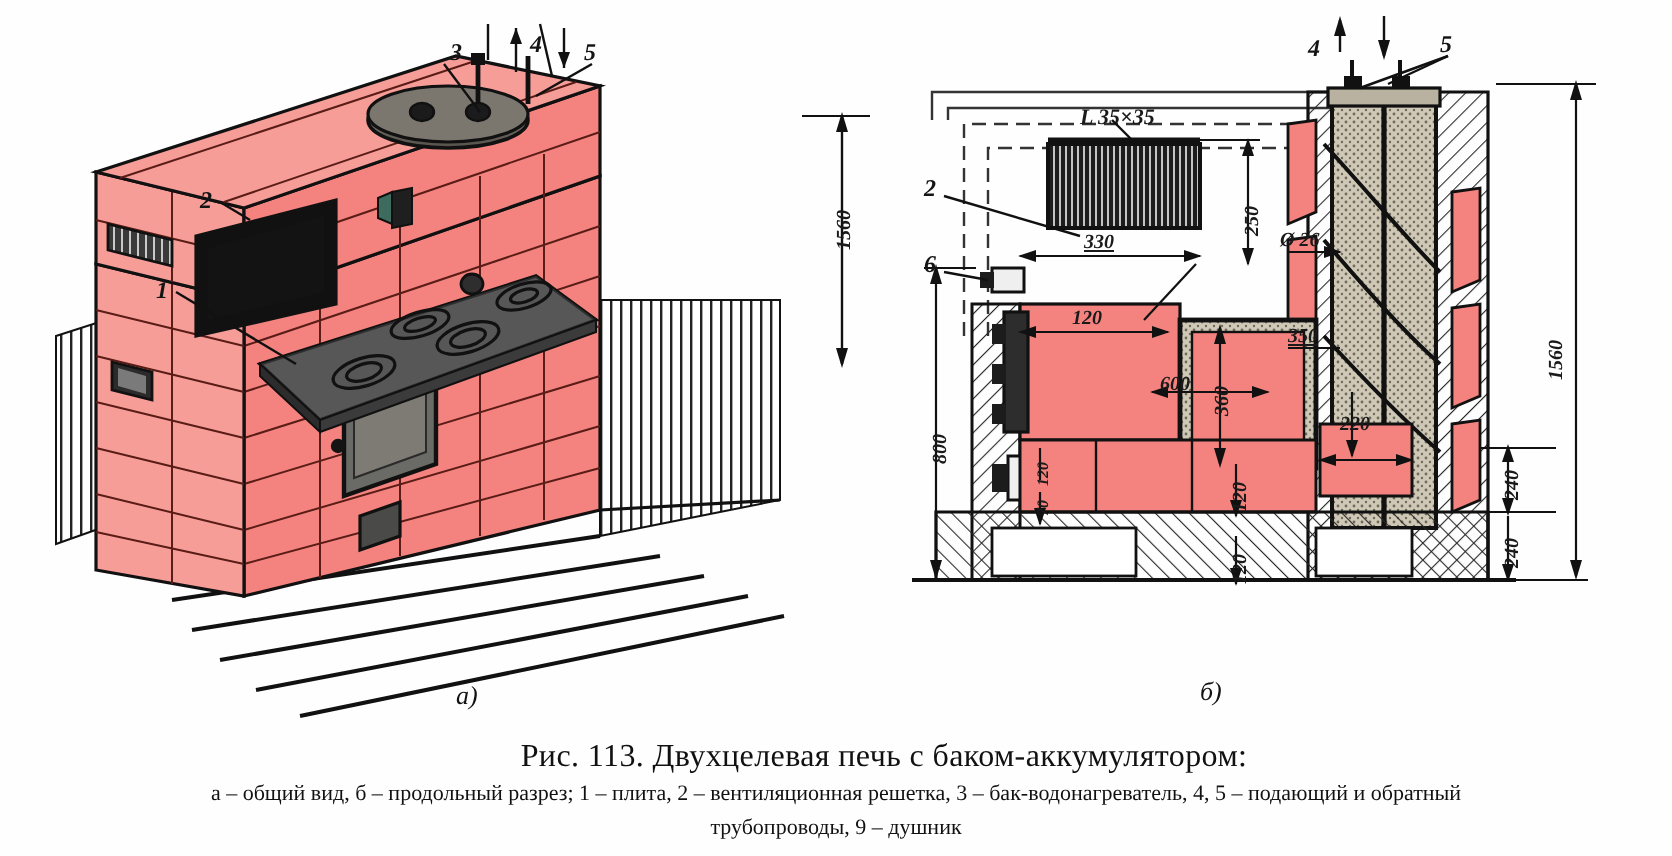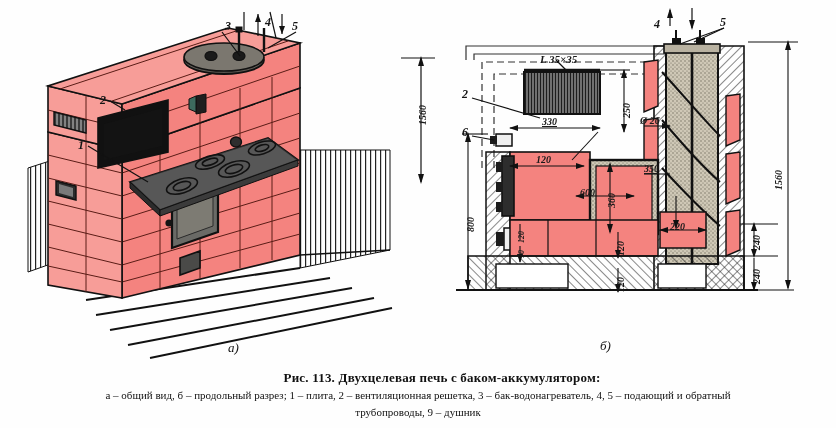--- a/index.html
+++ b/index.html
@@ -10,21 +10,21 @@
   
   .abs{position:absolute;}
   .num{font-family:"Liberation Serif",serif;font-style:italic;font-weight:700;
        font-size:12px;color:#151515;line-height:1;}
   .dim{font-family:"Liberation Serif",serif;font-style:italic;font-weight:700;
        font-size:10px;color:#1a1a1a;line-height:1;white-space:nowrap;}
   .dimv{transform:rotate(-90deg);transform-origin:left top;}
 
   
   #caption{position:absolute;left:0;right:0;top:370px;text-align:center;}
-  #caption .t1{font-size:13px;font-weight:700;letter-spacing:.2px;margin-left:48px;}
+  #caption .t1{font-size:16px;font-weight:400;letter-spacing:.2px;margin-left:48px;}
   #caption .t2{font-size:11px;margin-top:3px;line-height:1.25;padding:0 24px;}
   .viewlabel{font-family:"Liberation Serif",serif;font-style:italic;font-size:13px;}
 
   svg{display:block;}
 </style>
 </head>
 <body>
 
 <div id="sheet">
 
@@ -388,21 +388,21 @@
     <div class="dim abs" style="left:88px;top:155px;">120</div>
     <div class="dim dimv abs" style="left:18px;top:232px;">800</div>
     <div class="dim dimv abs" style="left:70px;top:258px;font-size:8px;">70</div>
     <div class="dim dimv abs" style="left:70px;top:243px;font-size:8px;">120</div>
     <div class="dim abs" style="left:132px;top:188px;">600</div>
     <div class="dim dimv abs" style="left:159px;top:208px;">360</div>
     <div class="dim dimv abs" style="left:168px;top:256px;">120</div>
     <div class="dim dimv abs" style="left:168px;top:292px;">120</div>
     <div class="dim abs" style="left:192px;top:116px;">Ø 26</div>
     <div class="dim abs" style="left:196px;top:164px;text-decoration:underline;">350</div>
-    <div class="dim abs" style="left:222px;top:222px;">220</div>
+    <div class="dim abs" style="left:222px;top:208px;">220</div>
     <div class="dim dimv abs" style="left:304px;top:250px;">240</div>
     <div class="dim dimv abs" style="left:304px;top:284px;">240</div>
     <div class="dim dimv abs" style="left:326px;top:190px;">1560</div>
 
     <div class="num abs" style="left:14px;top:88px;">2</div>
     <div class="num abs" style="left:206px;top:18px;">4</div>
     <div class="num abs" style="left:272px;top:16px;">5</div>
     <div class="num abs" style="left:14px;top:126px;">6</div>
 
     <svg class="abs" style="left:0;top:0;" width="388" height="360">

